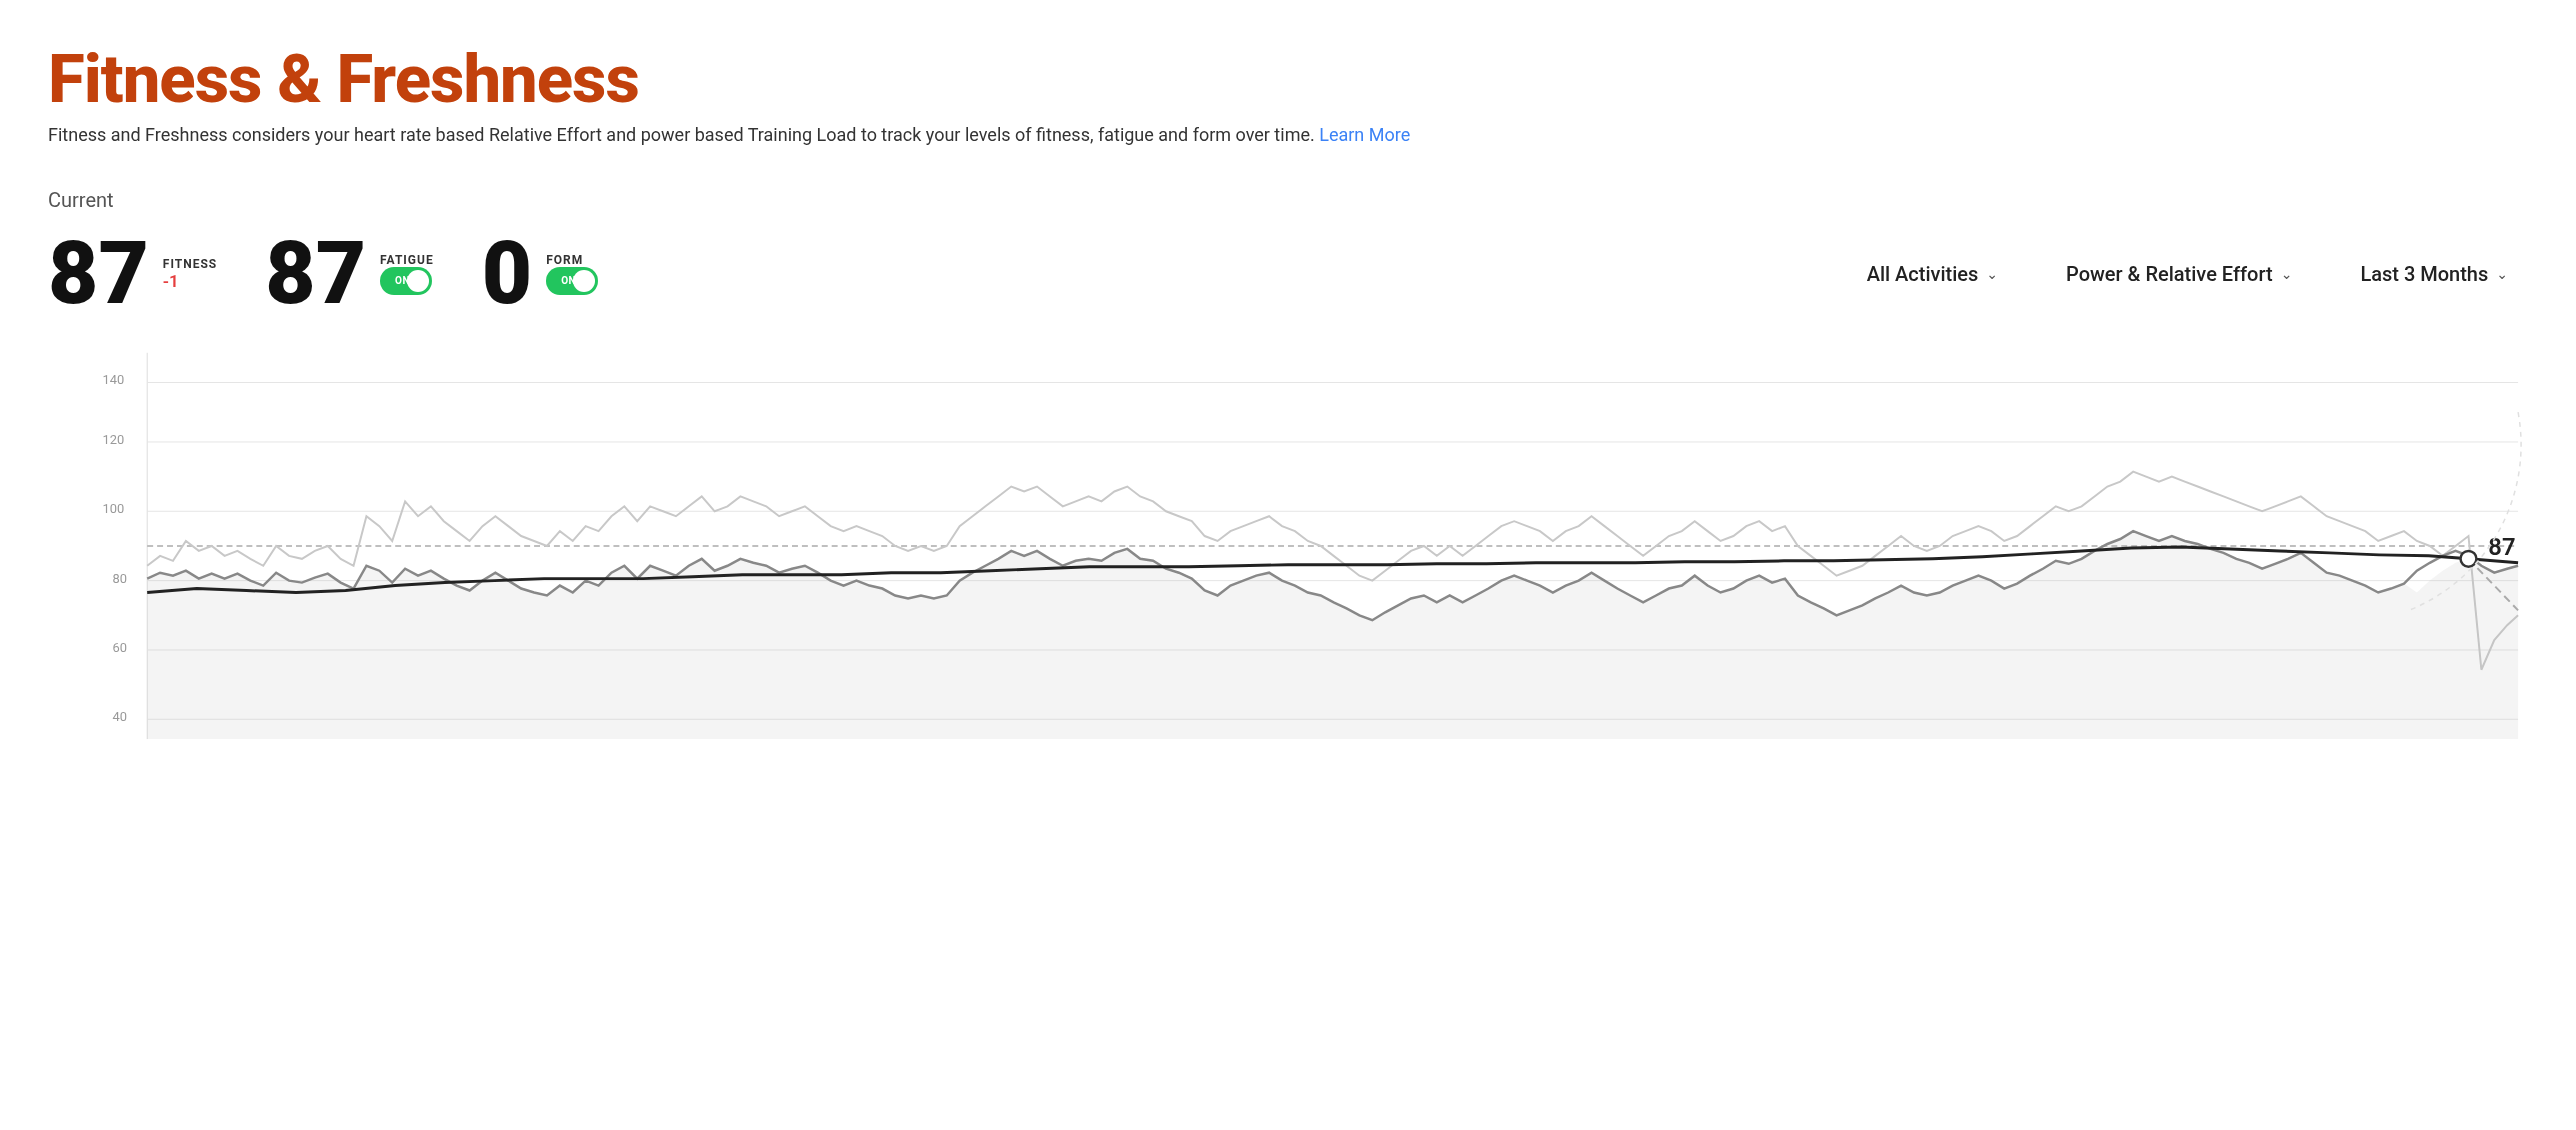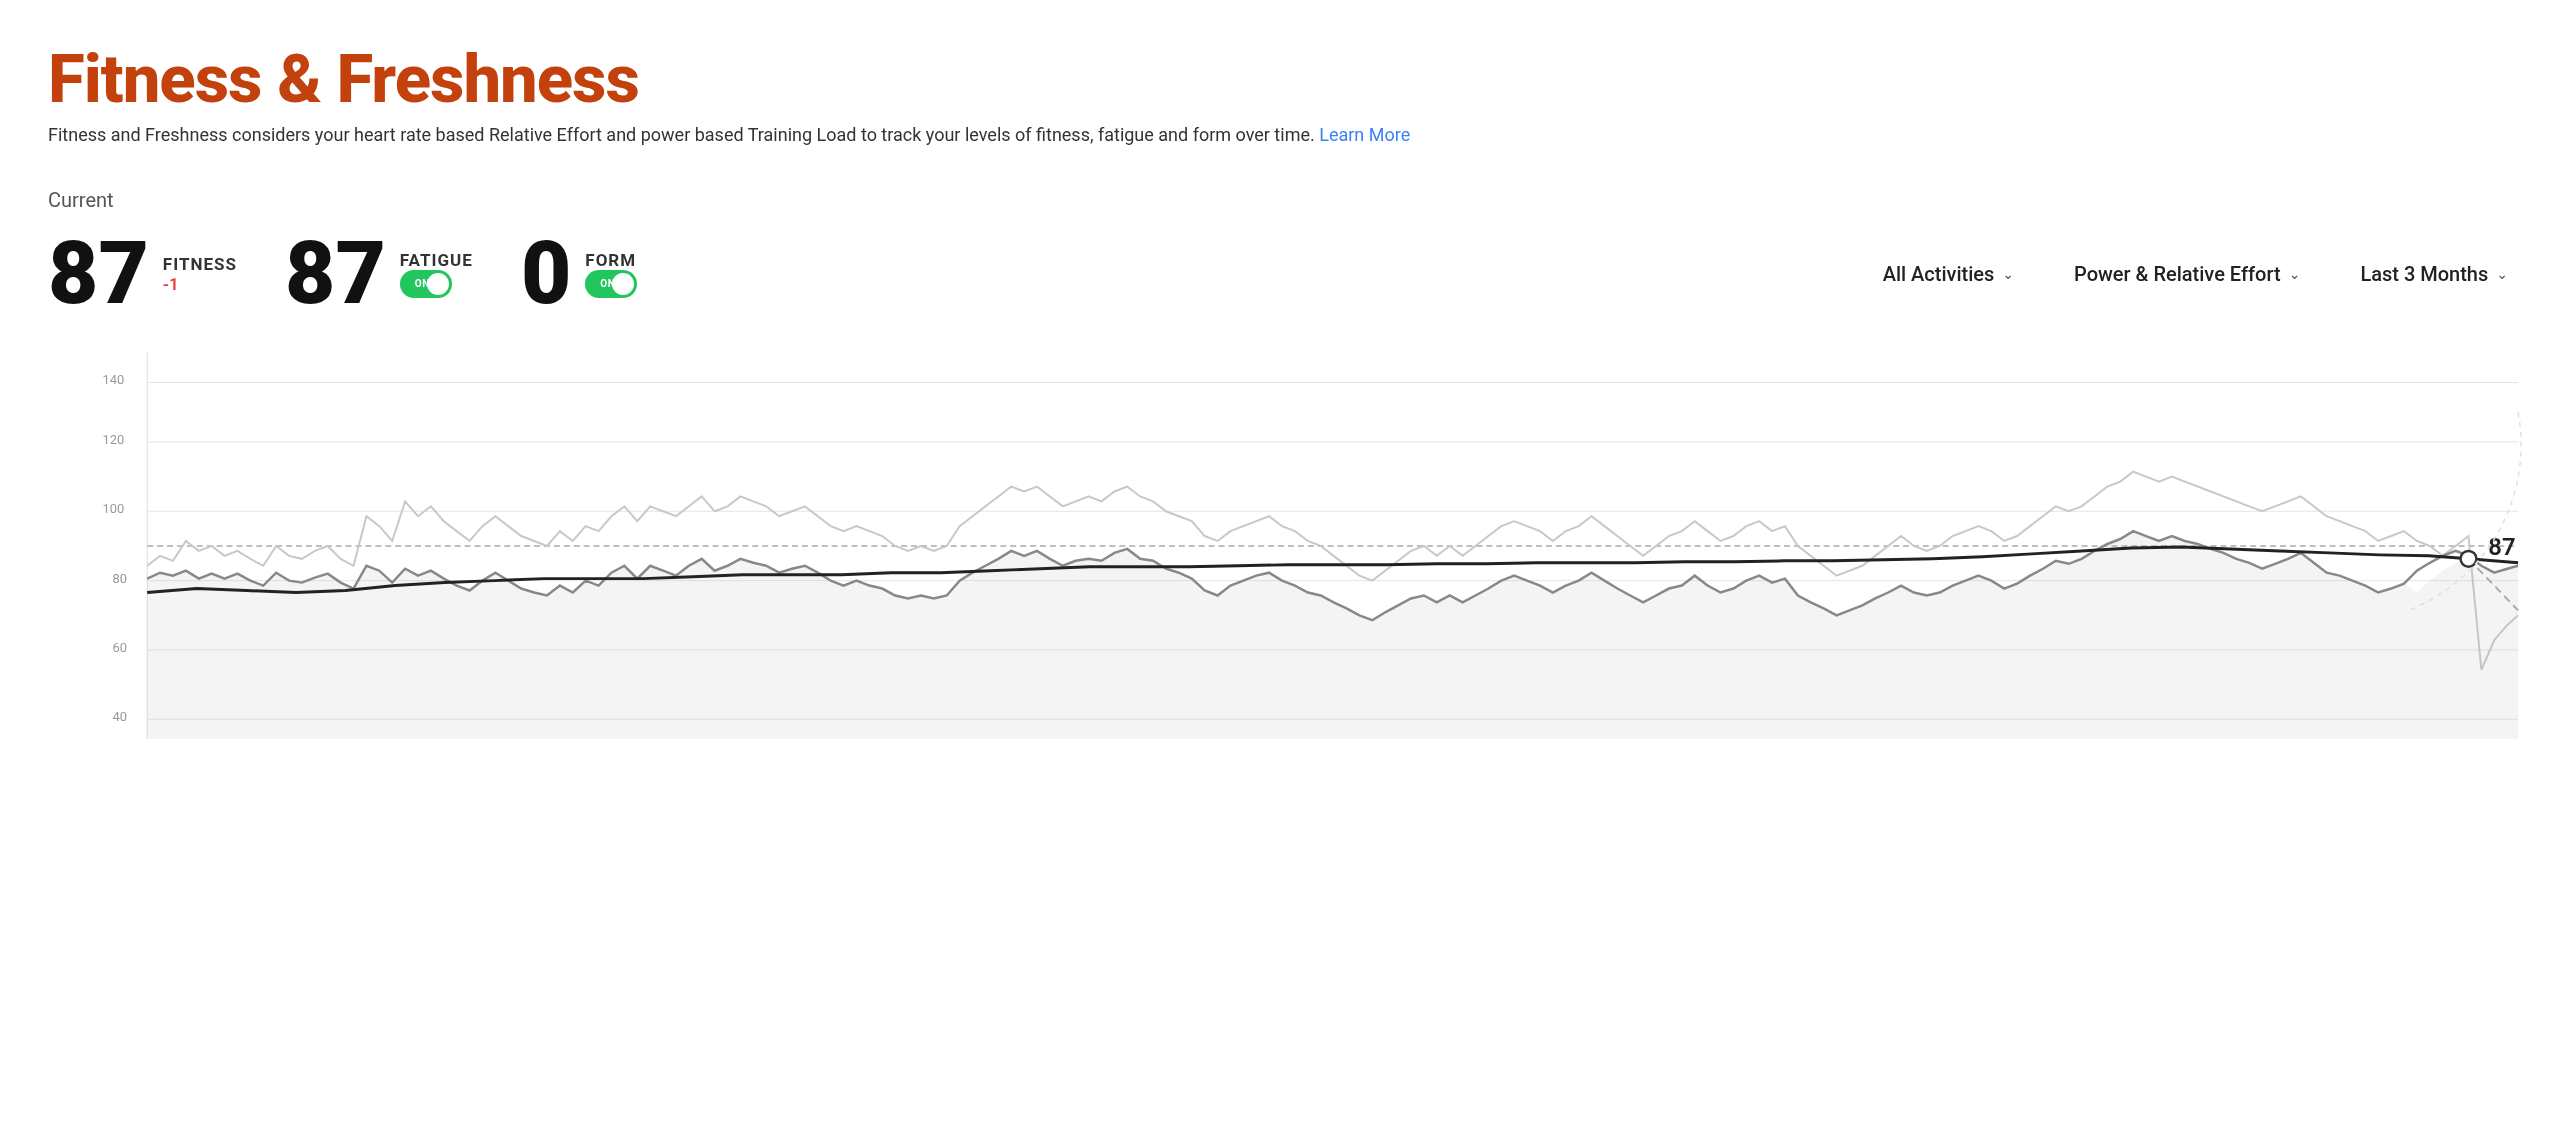--- a/index.html
+++ b/index.html
@@ -51,21 +51,21 @@
       color: #111;
       line-height: 1;
     }
 
     .metric-info {
       display: flex;
       flex-direction: column;
     }
 
     .metric-name {
-      font-size: 17px;
+      font-size: 12px;
       font-weight: 700;
       color: #333;
       letter-spacing: 1px;
       text-transform: uppercase;
     }
 
     .metric-change {
       font-size: 17px;
       font-weight: 600;
       color: #e53e3e;
@@ -133,21 +133,21 @@
 
     .metrics-section {
       display: flex;
       align-items: center;
     }
 
     .filters-section {
       display: flex;
       align-items: flex-start;
       margin-left: auto;
-      gap: 20px;
+      gap: 28px;
     }
 
     
     .chart-container {
       position: relative;
       width: 100%;
       height: 416px;
       margin-top: 8px;
     }
 

